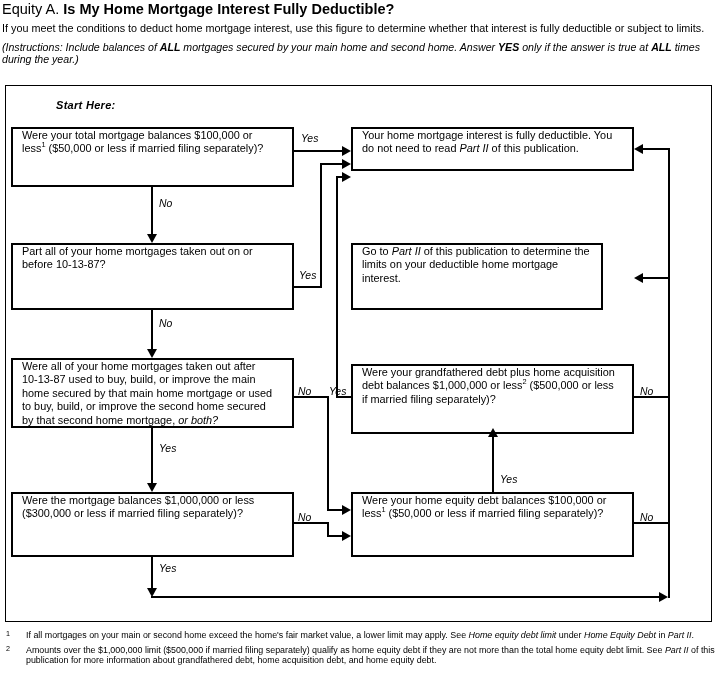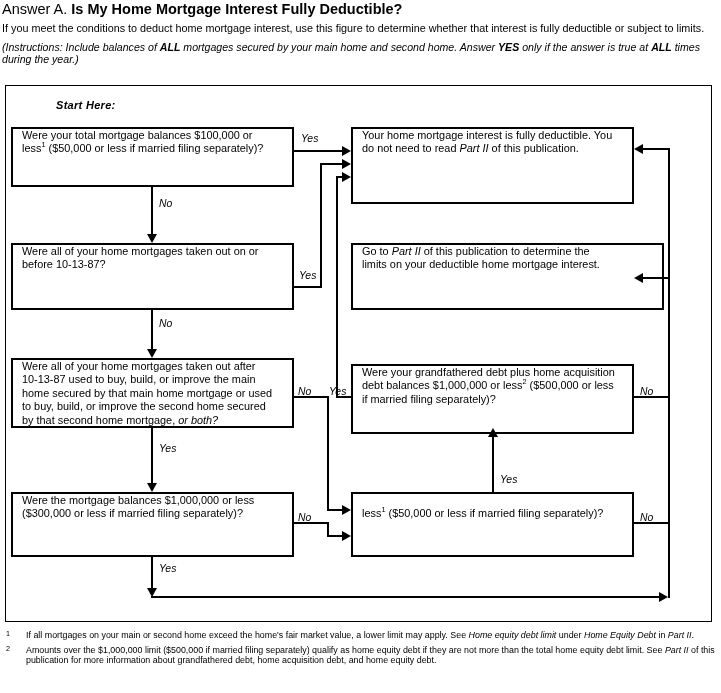--- a/index.html
+++ b/index.html
@@ -53,21 +53,21 @@
   #footnotes{left:0;top:626px;width:721px;}
   .fn{position:relative;font-size:8.9px;line-height:10.6px;padding:0 4px 0 26px;margin-top:4px;}
   .fn .mk{position:absolute;left:6px;top:-1px;font-size:7.2px;}
   .fn i{font-style:italic;}
 </style>
 </head>
 <body>
 
 <div class="abs" id="header">
   <div class="fig-title">
-    <span class="lbl">Answer A.</span>
+    <span class="lbl">Equity A.</span>
     <span class="ttl">Is My Home Mortgage Interest Fully Deductible?</span>
   </div>
   <div class="intro">If you meet the conditions to deduct home mortgage interest, use this figure to determine whether that interest is fully deductible or subject to limits.</div>
   <div class="instr">
     <span>(Instructions: Include balances of </span><b>ALL</b><span> mortgages secured by your main home and second home. Answer </span><b>YES</b><span> only if the answer is true at </span><b>ALL</b><span> times during the year.)</span>
   </div>
 </div>
 
 <div class="abs" id="frame"></div>
 
@@ -75,21 +75,21 @@
 
 <div class="abs fbox" style="left:11px;top:127px;width:283px;height:60px;">
   <span class="txt">
     <span>Were your total  mortgage balances $100,000 or</span><br>
     <span>less</span><sup>1</sup><span> ($50,000 or less if married filing separately)?</span>
   </span>
 </div>
 
 <div class="abs fbox" style="left:11px;top:243px;width:283px;height:67px;">
   <span class="txt">
-    <span>Were all of your home mortgages taken out on or</span><br>
+    <span>Part all of your home mortgages taken out on or</span><br>
     <span>before 10-13-87?</span>
   </span>
 </div>
 
 <div class="abs fbox" style="left:11px;top:358px;width:283px;height:70px;">
   <span class="txt">
     <span>Were all of your home mortgages taken out after</span><br>
     <span>10-13-87 used to buy, build, or improve the main</span><br>
     <span>home secured by that main home mortgage or used</span><br>
     <span>to buy, build, or improve the second home secured</span><br>
@@ -97,45 +97,45 @@
   </span>
 </div>
 
 <div class="abs fbox" style="left:11px;top:492px;width:283px;height:65px;">
   <span class="txt">
     <span>Were the mortgage balances $1,000,000 or less</span><br>
     <span>($300,000 or less if married filing separately)?</span>
   </span>
 </div>
 
-<div class="abs fbox" style="left:351px;top:127px;width:283px;height:77px;">
+<div class="abs fbox" style="left:351px;top:127px;width:283px;height:44px;">
   <span class="txt">
     <span>Your home mortgage interest is fully deductible.  You</span><br>
     <span>do not need to read </span><i>Part II</i><span> of this publication.</span>
   </span>
 </div>
 
-<div class="abs fbox" style="left:351px;top:243px;width:313px;height:67px;">
+<div class="abs fbox" style="left:351px;top:243px;width:252px;height:67px;">
   <span class="txt">
     <span>Go to </span><i>Part II</i><span> of this publication to determine the</span><br>
     <span>limits on your deductible home mortgage interest.</span>
   </span>
 </div>
 
 <div class="abs fbox" style="left:351px;top:358px;width:283px;height:70px;margin-top:6px;">
   <span class="txt">
     <span>Were your grandfathered debt plus home acquisition</span><br>
     <span>debt balances $1,000,000 or less</span><sup>2</sup><span> ($500,000 or less</span><br>
     <span>if married filing separately)?</span>
   </span>
 </div>
 
 <div class="abs fbox" style="left:351px;top:492px;width:283px;height:65px;">
   <span class="txt">
-    <br>
+    <span>Were your home equity debt balances $100,000 or</span><br>
     <span>less</span><sup>1</sup><span> ($50,000 or less if married filing separately)?</span>
   </span>
 </div>
 
 <div class="abs ln hln" style="left:294px;top:150px;width:48px;"></div>
 <div class="abs arrow ar-r" style="left:342px;top:146px;"></div>
 <div class="abs elabel" style="left:301px;top:133px;">Yes</div>
 
 <div class="abs ln vln" style="left:151px;top:187px;height:47px;"></div>
 <div class="abs arrow ar-d" style="left:147px;top:234px;"></div>

